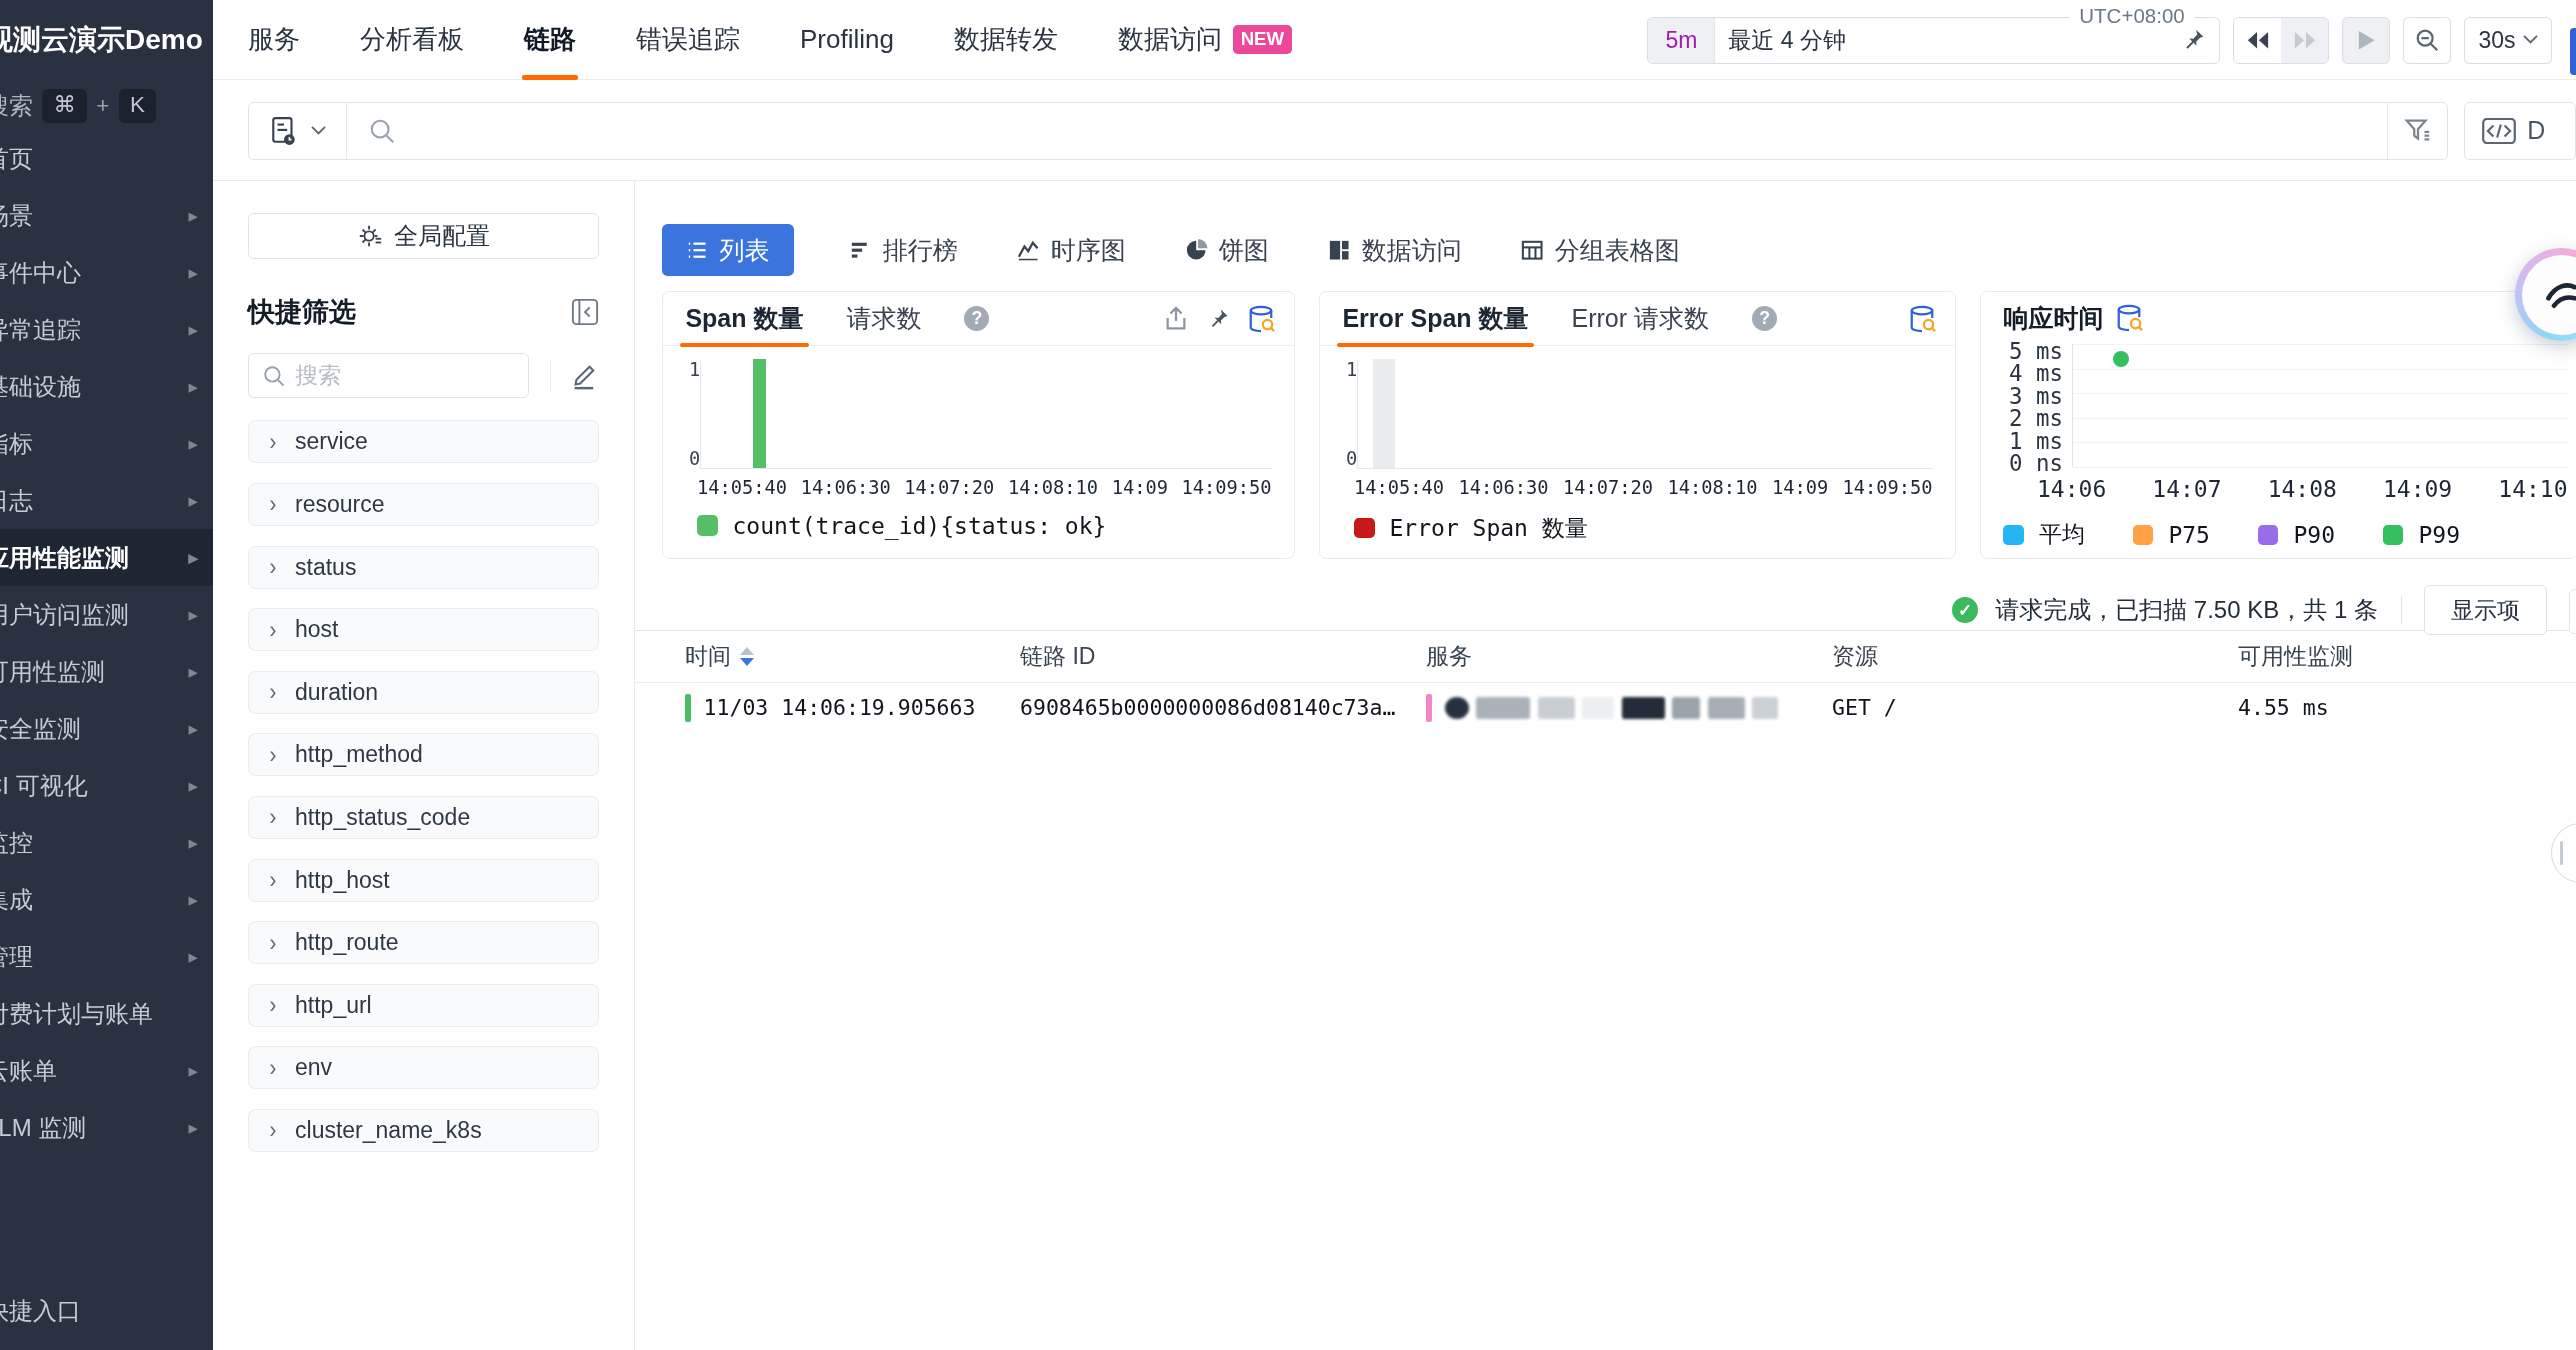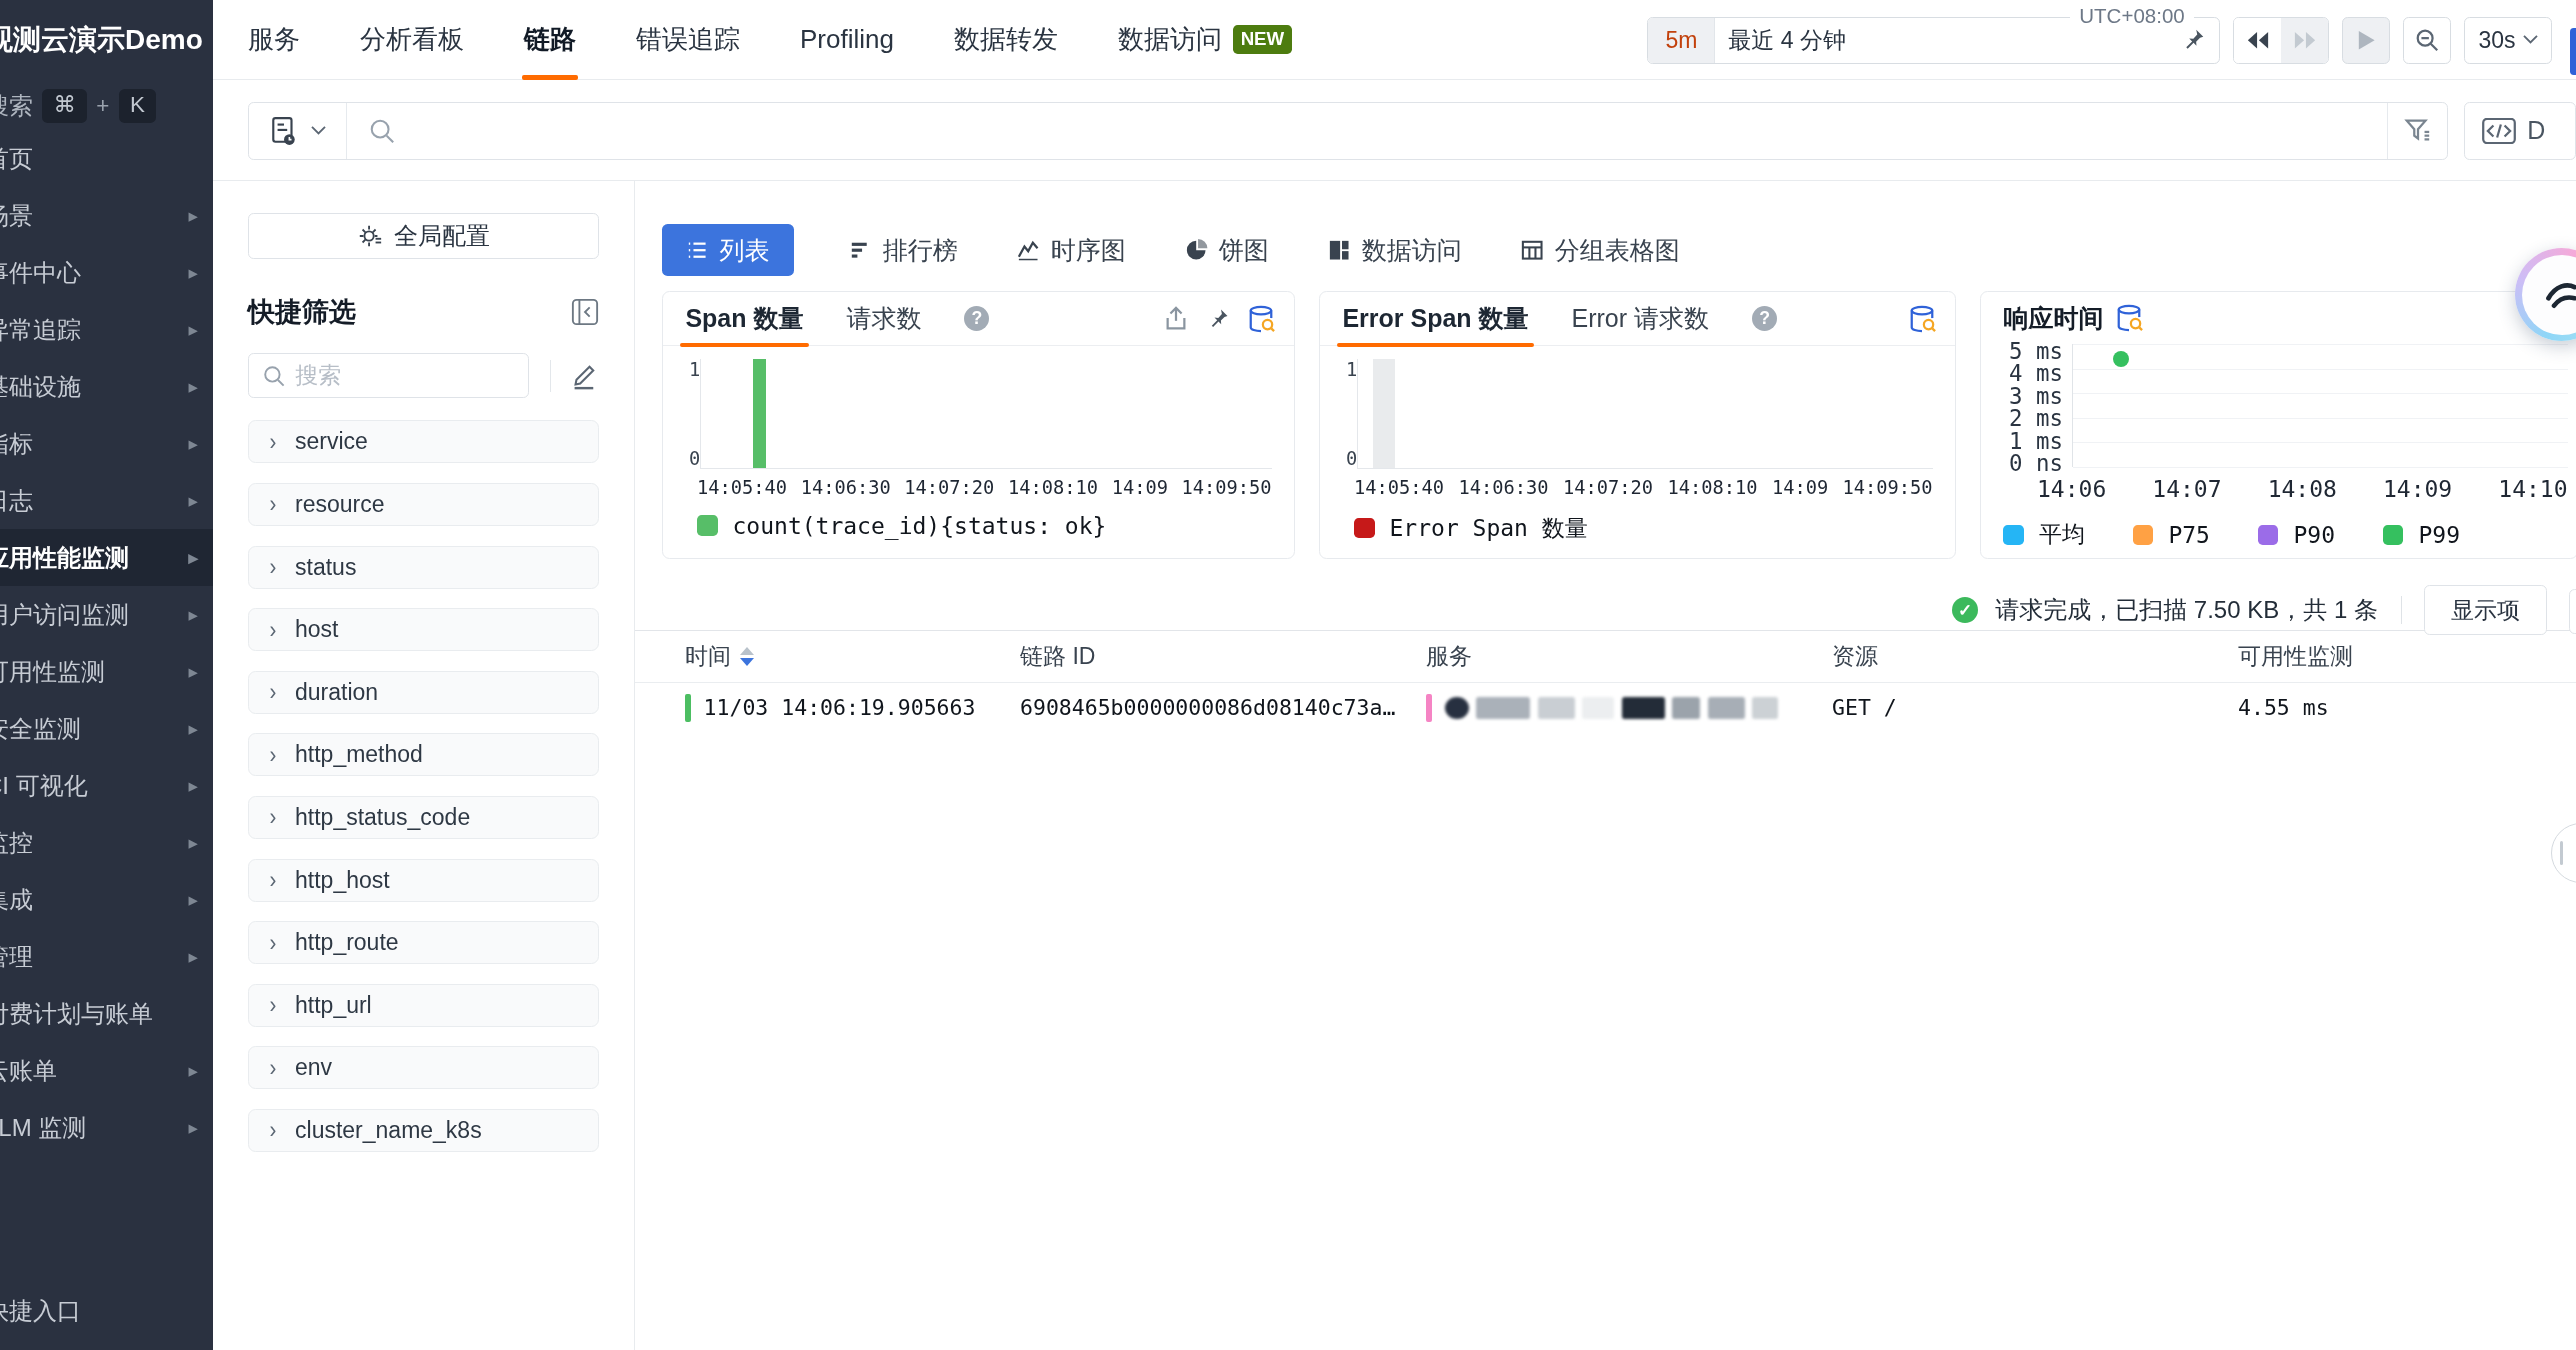--- a/index.html
+++ b/index.html
@@ -49,35 +49,35 @@
   }
   .nav-items { display:flex; align-items:center; gap:60px; }
   .nav-item { font-size:26px; color:#2a3441; cursor:pointer; position:relative;
     height:80px; display:flex; align-items:center; gap:11.2px; }
   .nav-item.active { font-weight:bold; color:#111a26; }
   .nav-item.active::after {
     content:""; position:absolute; left:50%; transform:translateX(-50%);
     bottom:0; width:56px; height:4.7px; background:#ff6b00; border-radius:1.9px;
   }
   .badge-new {
-    background:#4d7c0f; color:#fff; font-size:18.7px; font-weight:bold;
+    background:#ec4899; color:#fff; font-size:18.7px; font-weight:bold;
     border-radius:4.7px; padding:2.8px 7.5px; line-height:1.2;
   }
   .nav-right { position:absolute; right:24px; top:0; height:80px; display:flex; align-items:center; gap:13px; }
   .utc-label {
     position:absolute; right:382px; top:3.7px; background:#fff; padding:0 9.3px;
     font-size:20.5px; color:#6d7887; z-index:2;
   }
   .time-box {
     width:573px; height:47px; border:0.9px solid #d8dde2; border-radius:5.6px;
     display:flex; align-items:center; background:#fff; position:relative;
   }
   .chip-5m {
     background:#eef0f3; border-right:0.9px solid #e2e6ea; height:100%;
-    display:flex; align-items:center; padding:12px 17px; font-size:23px; color:#c2410c;
+    display:flex; align-items:center; padding:12px 17px; font-size:23px; color:#a21caf;
     border-radius:4.7px 0 0 4.7px;
   }
   .time-box .range { flex:1; padding-left:13px; font-size:23px; color:#2a3441; }
   .time-box .pin { margin-right:13px; }
   .btn-grp { display:flex; height:47px; border:0.9px solid #d8dde2; border-radius:5.6px; overflow:hidden; }
   .btn-grp .half { width:47px; display:flex; align-items:center; justify-content:center; background:#fff; cursor:pointer; }
   .btn-grp .half.dis { background:#eef0f3; cursor:default; }
   .sq-btn {
     width:48px; height:47px; border:0.9px solid #d8dde2; border-radius:5.6px;
     display:flex; align-items:center; justify-content:center; background:#eef0f3; cursor:pointer;

